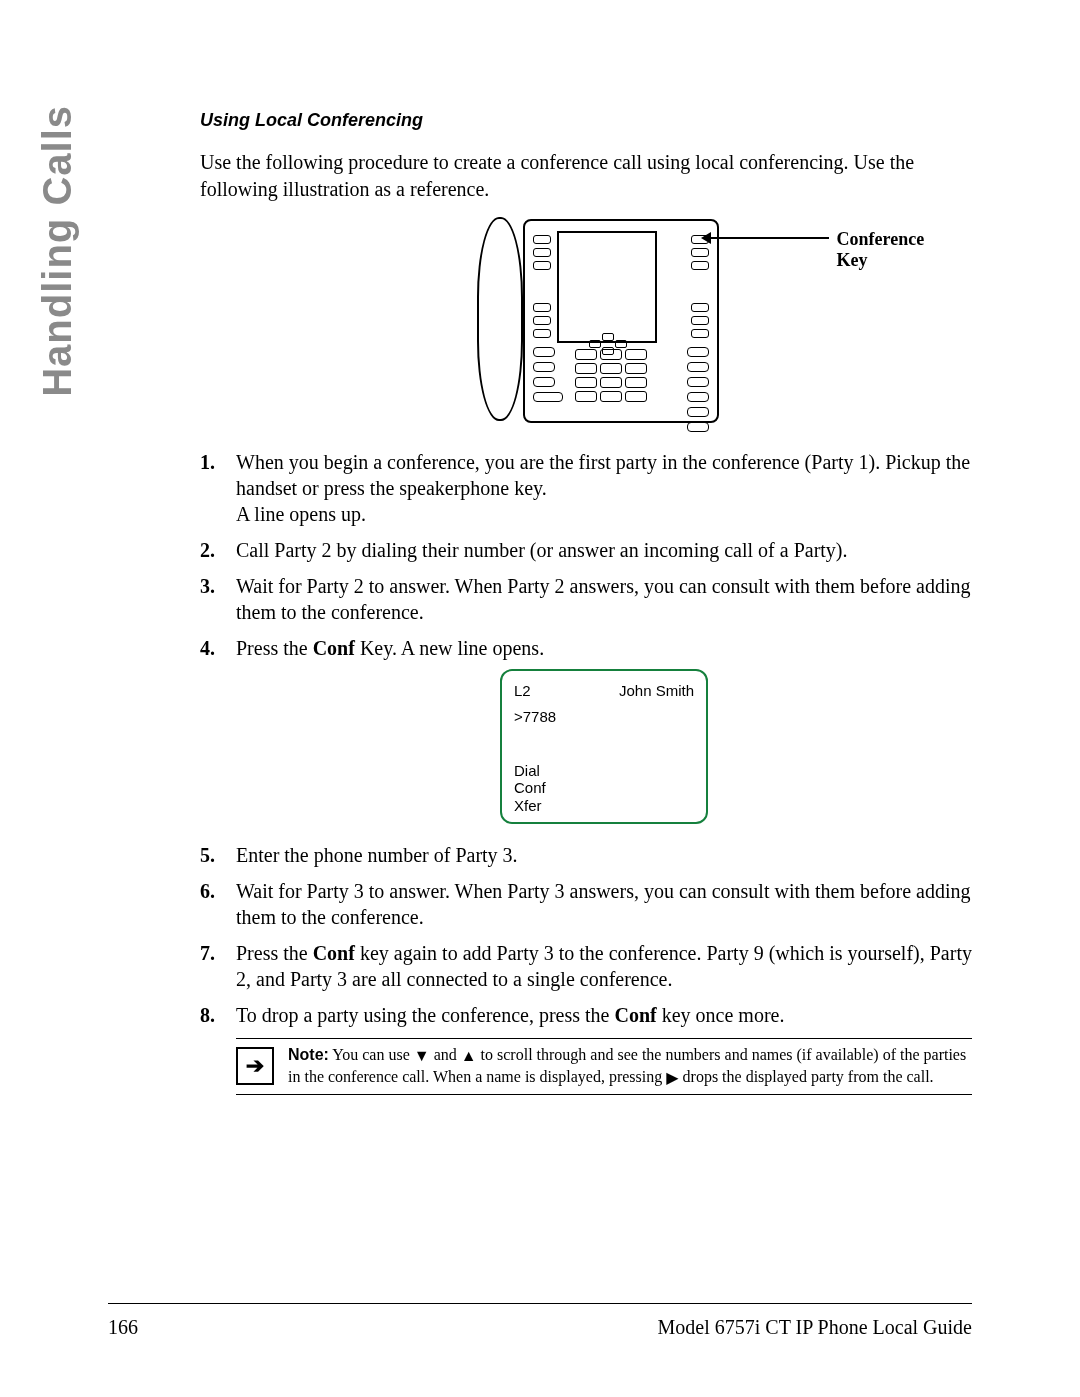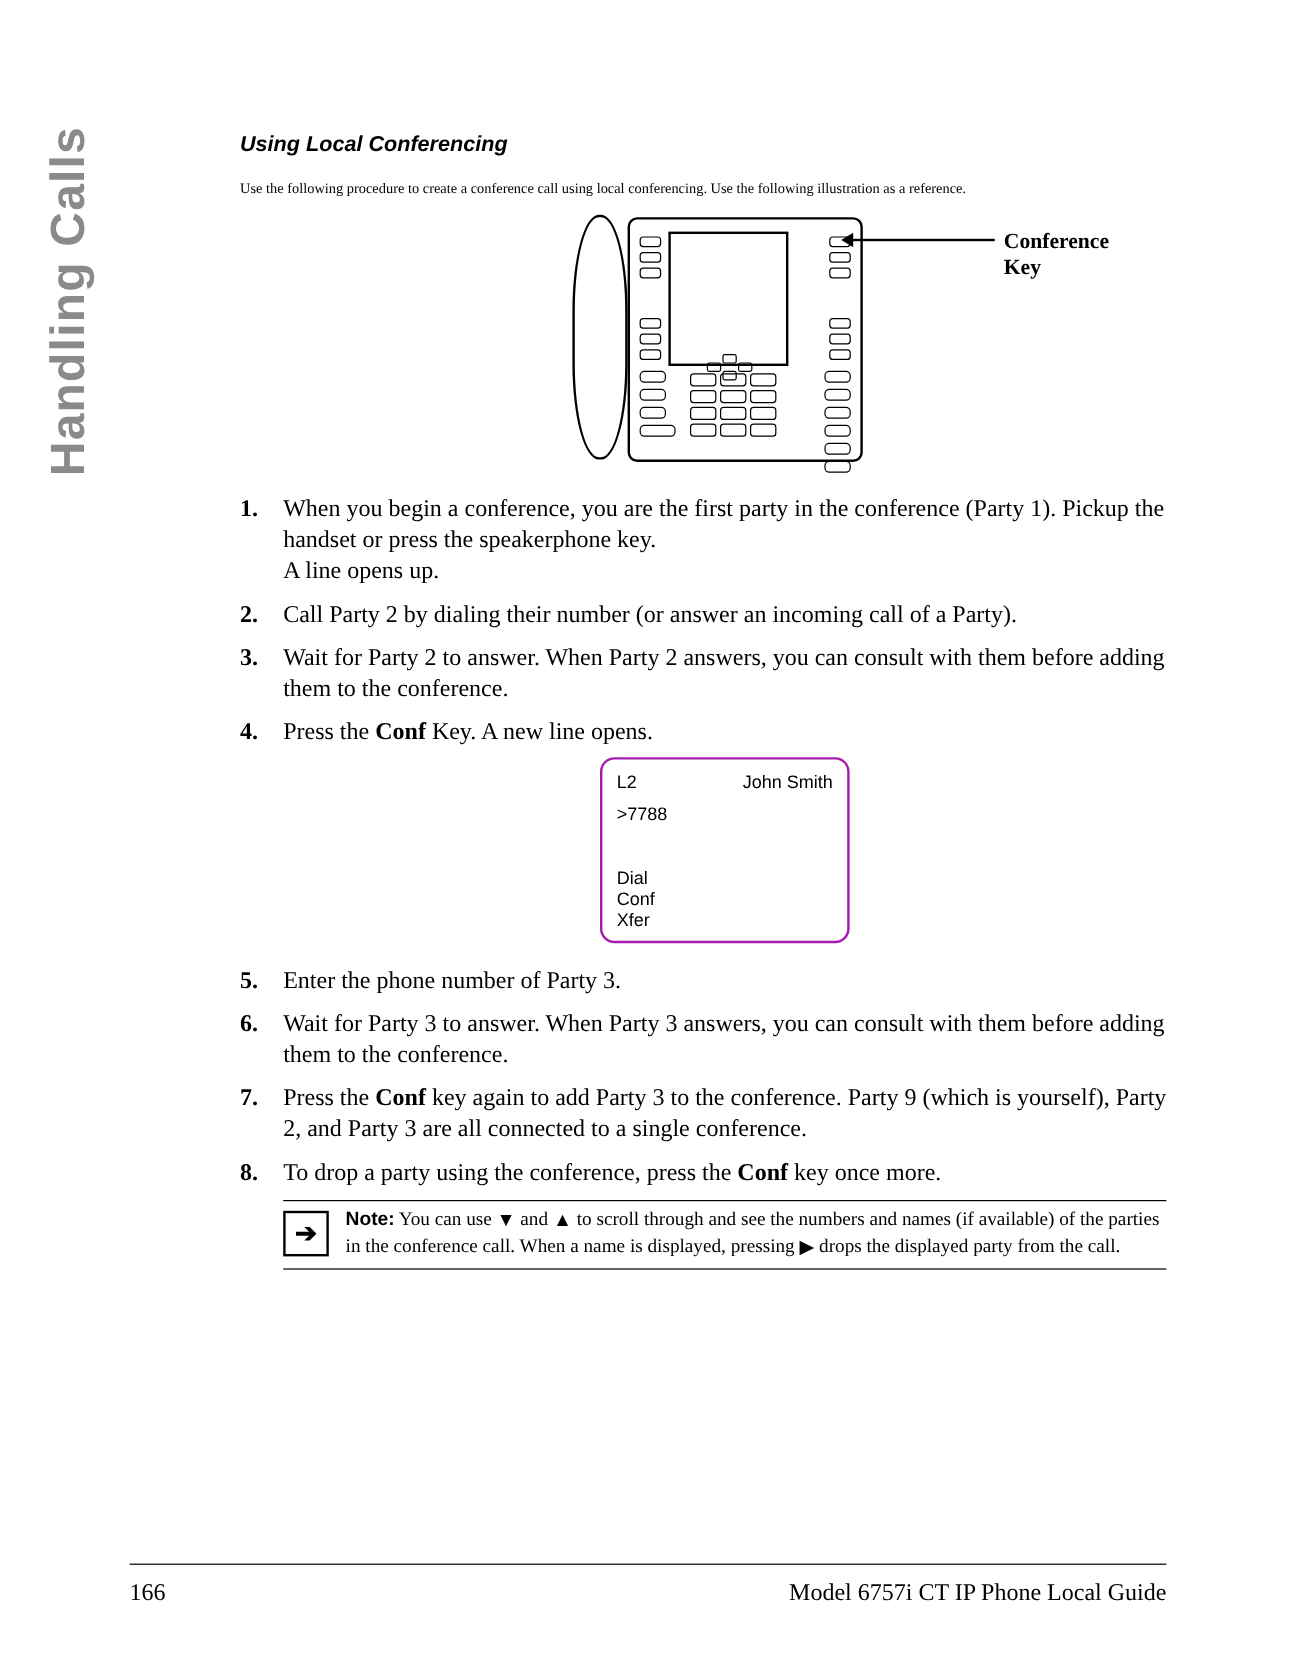--- a/index.html
+++ b/index.html
@@ -45,21 +45,21 @@
     display: flex;
     align-items: center;
     gap: 10px;
   }
   .callout-label {
     font-family: Arial, Helvetica, sans-serif;
     font-weight: 700;
     font-size: 17px;
   }
   .intro {
-    font-size: 12px;
+    font-size: 20px;
     line-height: 1.35;
     margin-bottom: 14px;
   }
 
   
   .phone-wrap {
     display: flex;
     justify-content: center;
     align-items: flex-start;
     margin: 0 0 22px 0;
@@ -209,21 +209,21 @@
   ol.steps b { font-family: inherit; }
 
   
   .lcd-wrap {
     display: flex;
     justify-content: center;
     margin: 8px 0 18px 0;
   }
   .lcd {
     width: 180px;
-    border: 2px solid #a21caf;
+    border: 2px solid #15803d;
     border-radius: 12px;
     padding: 10px 12px 8px 12px;
     font-family: Arial, Helvetica, sans-serif;
     font-size: 15px;
     background: #fff;
   }
   .lcd-top {
     display: flex;
     justify-content: space-between;
     margin-bottom: 6px;

